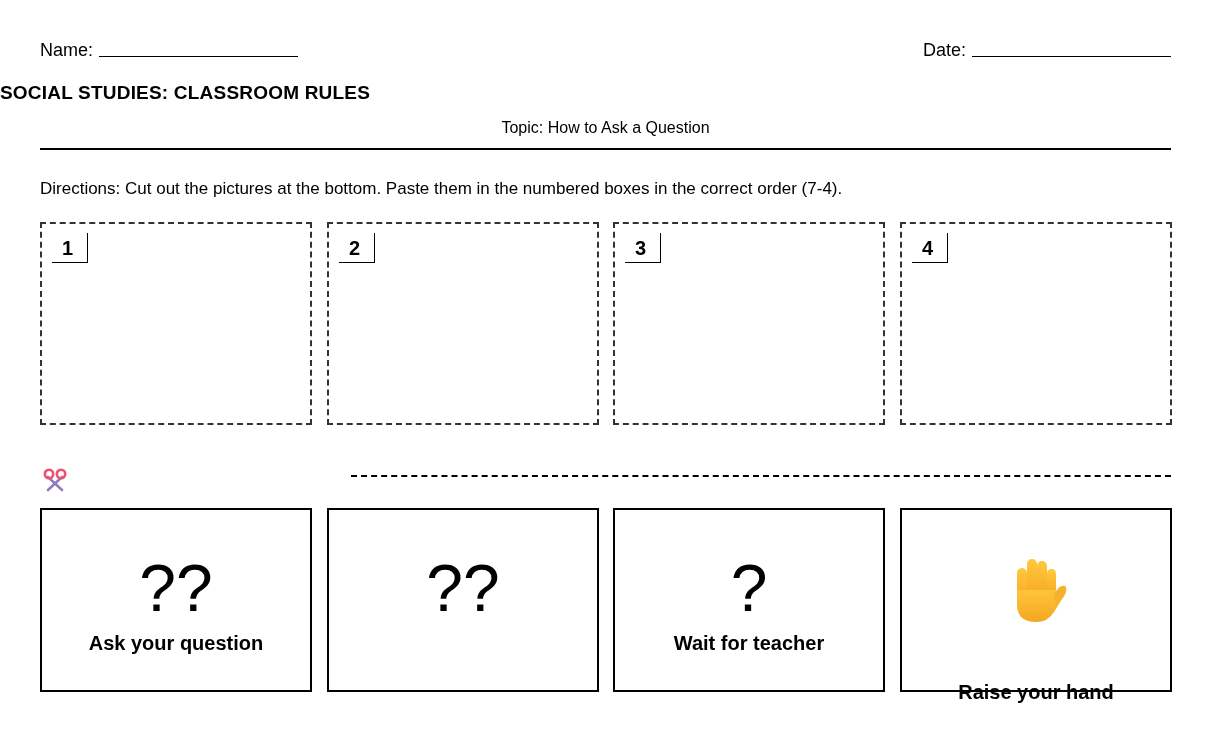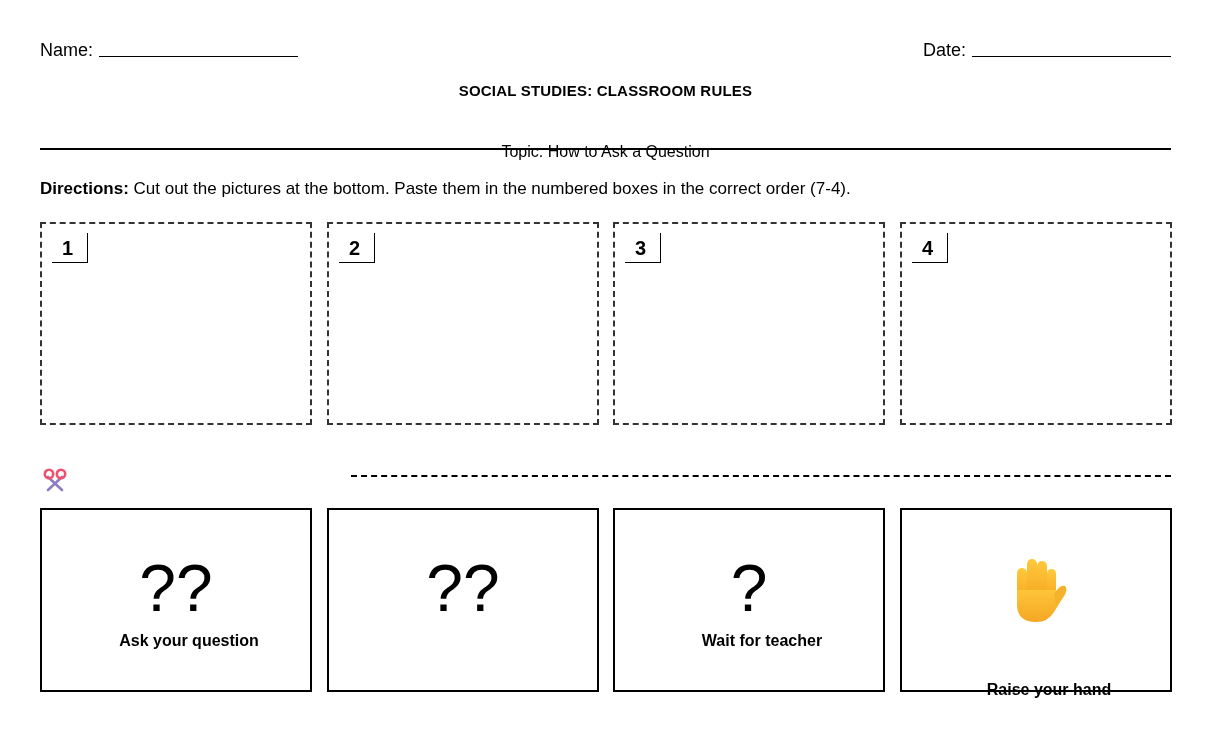--- a/index.html
+++ b/index.html
@@ -8,38 +8,38 @@
 
     .header-row { position: absolute; top: 38px; left: 40px; width: 1131px; height: 24px; }
     .field { position: absolute; top: 0; display: flex; align-items: flex-end; font-size: 18px; }
     .field .label { line-height: 24px; }
     .field .line { display: inline-block; height: 1px; background: #000; margin-left: 6px; margin-bottom: 5px; }
     .field.name { left: 0; }
     .field.name .line { width: 199px; }
     .field.date { right: 0; }
     .field.date .line { width: 199px; }
 
-    .title { position: absolute; top: 82px; left: 0; width: 1211px; text-align: center; font-size: 15px; font-weight: bold; letter-spacing: 0.2px; }
-    .subtitle { position: absolute; top: 119px; left: 0; width: 1211px; text-align: center; font-size: 16px; margin-top: 24px; }
+    .title { position: absolute; top: 82px; left: 0; width: 1211px; font-size: 19px; font-weight: bold; letter-spacing: 0.2px; }
+    .subtitle { position: absolute; top: 119px; left: 0; width: 1211px; text-align: center; font-size: 16px; }
     .rule { position: absolute; top: 148px; left: 40px; width: 1131px; height: 2px; background: #000; }
 
     .directions { position: absolute; top: 179px; left: 40px; font-size: 17px; }
-    .directions b { font-weight: bold; }
+    .directions b { font-weight: normal; }
 
     .paste-box { position: absolute; top: 222px; width: 272px; height: 203px; border: 2px dashed #333; }
     .paste-box .num { position: absolute; top: 9px; left: 10px; width: 36px; height: 30px; border-right: 1px solid #000; border-bottom: 1px solid #000; font-size: 20px; font-weight: bold; padding-left: 10px; line-height: 30px; }
 
     .cut-row { position: absolute; top: 464px; left: 40px; width: 1131px; height: 34px; }
     .scissors { position: absolute; left: 2px; top: 4px; width: 26px; height: 24px; }
     .cut-text { position: absolute; left: 40px; top: 2px; font-size: 24px; line-height: 30px; }
     .cut-line { position: absolute; left: 311px; right: 0; top: 11px; border-top: 2px dashed #000; }
 
     .card { position: absolute; top: 508px; width: 272px; height: 184px; border: 2px solid #000; text-align: center; }
     .card .glyph { position: absolute; left: 0; width: 100%; top: 38px; font-size: 66px; line-height: 80px; font-family: "Liberation Sans", sans-serif; }
-    .card .caption { position: absolute; left: 13px; width: 100%; top: 122px; font-size: 16px; font-weight: bold; }
+    .card .caption { position: absolute; left: 0; width: 100%; top: 122px; font-size: 20px; font-weight: bold; }
     .card .hand { position: absolute; left: 50%; margin-left: -32px; top: 46px; width: 64px; height: 68px; }
     .card.hand-card .caption { top: 128px; margin-top: 43px; }
   </style>
 </head>
 <body>
 
 <div class="header-row">
   <div class="field date">
     <span class="label">Date:</span>
     <span class="line"></span>

